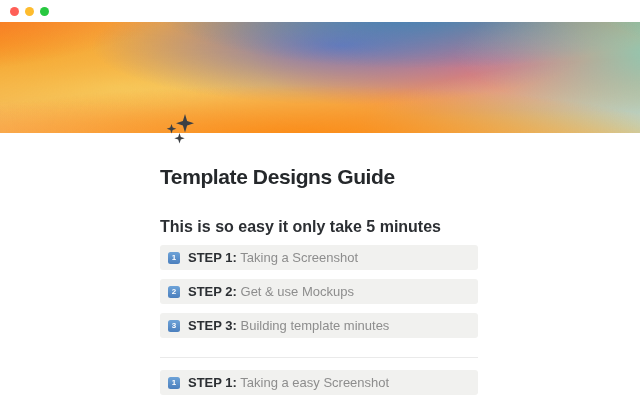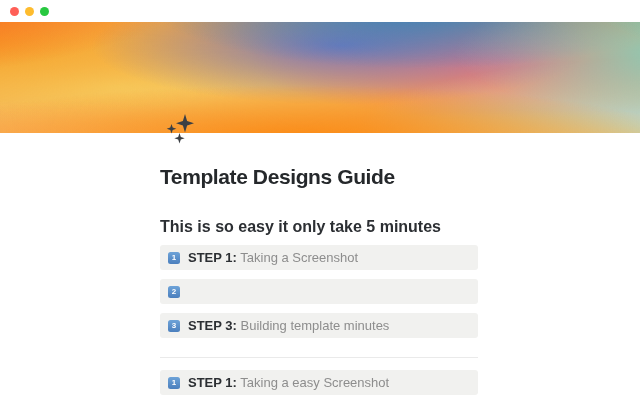--- a/index.html
+++ b/index.html
@@ -133,20 +133,24 @@
     <div class="step-row">
       <span class="badge">1</span>
       <span class="step-text">
         <b>STEP 1:</b>
         <span>Taking a Screenshot</span>
       </span>
     </div>
 
     <div class="step-row">
       <span class="badge">2</span>
+      <span class="step-text">
+        <b>STEP 2:</b>
+        <span>Get &amp; use Mockups</span>
+      </span>
     </div>
 
     <div class="step-row">
       <span class="badge">3</span>
       <span class="step-text">
         <b>STEP 3:</b>
         <span>Building template minutes</span>
       </span>
     </div>
 

